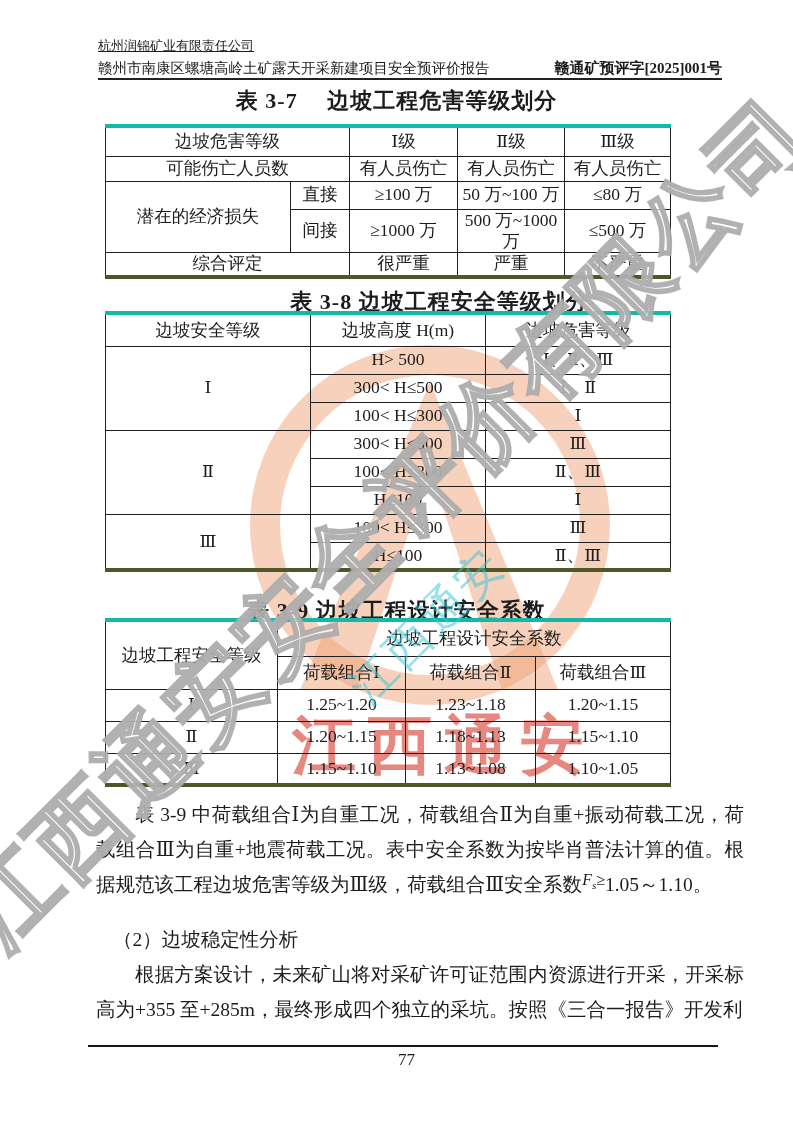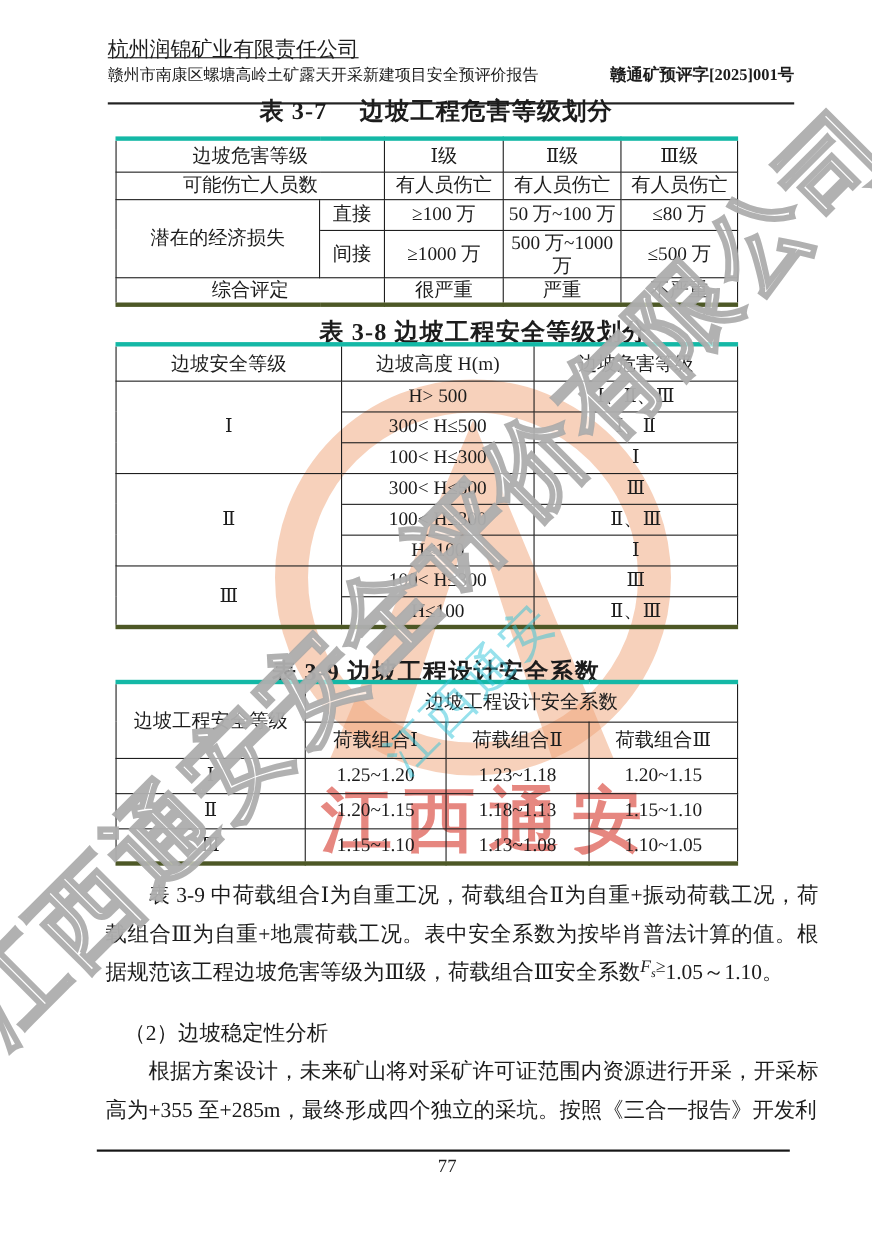--- a/index.html
+++ b/index.html
@@ -8,24 +8,24 @@
     background:#ffffff; color:#1c1c1c;
     font-family:"Liberation Serif","DejaVu Serif",serif;
   }
   .layer { position:absolute; inset:0; }
   .layer-under { z-index:1; }
   .layer-content { z-index:2; }
   .layer-over { z-index:3; pointer-events:none; }
 
   
   .doc-header { position:absolute; left:98px; top:36px; width:624px; }
-  .h-line1 { font-size:19px; line-height:20px;font-family:Liberation Mono, monospace; }
+  .h-line1 { font-size:13px; line-height:20px; }
   .h-line1 span { text-decoration:underline; }
   .h-line2 { display:flex; justify-content:space-between; align-items:flex-start;
-             margin-top:3px; padding-bottom:15px; border-bottom:2px solid #222; }
+             margin-top:3px; padding-bottom:0; border-bottom:2px solid #222; }
   .h-line2 .left  { font-size:14.5px; }
   .h-line2 .right { font-size:15px; font-weight:bold; }
 
   
   .tbl-title { position:absolute; left:0; width:793px; text-align:center;
                font-size:22px; font-weight:bold; letter-spacing:1px; }
 
   
   table.tbl { position:absolute; border-collapse:collapse; table-layout:fixed;
               background:transparent;

